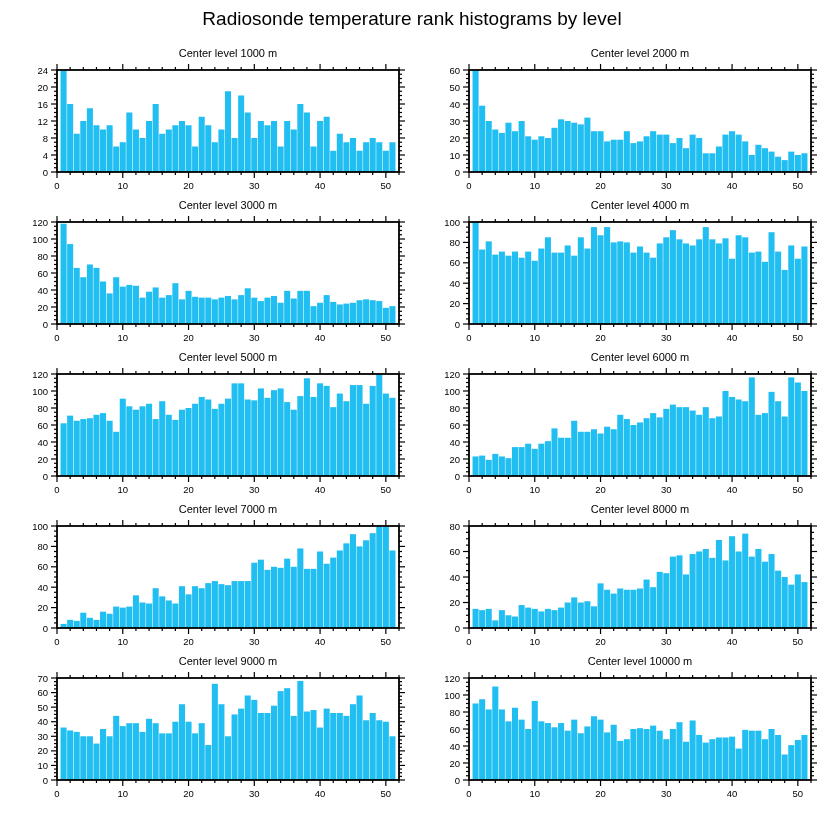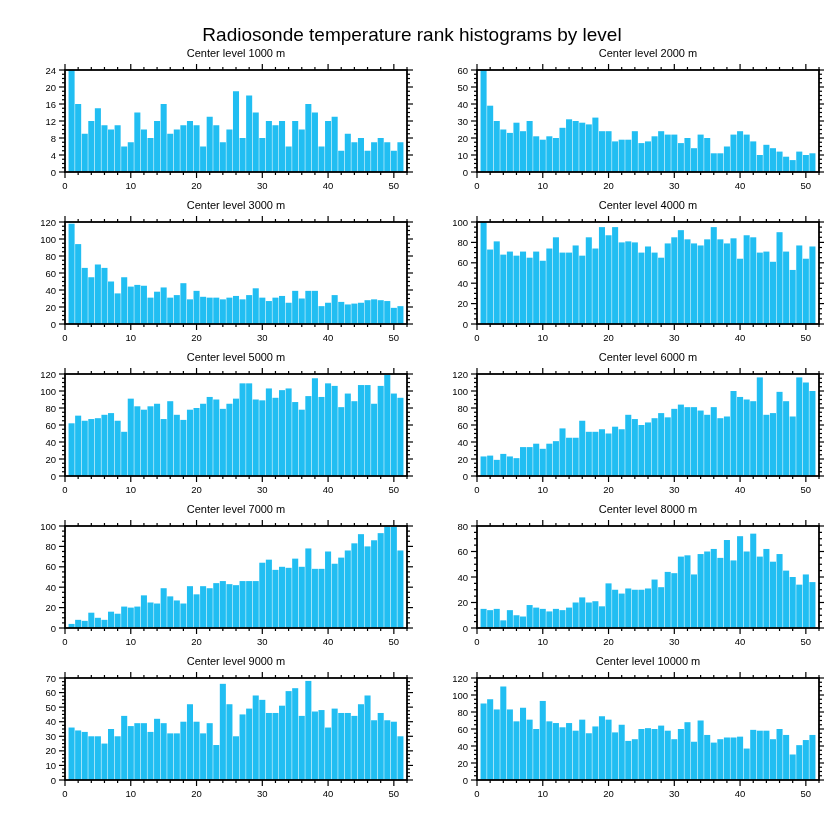--- a/index.html
+++ b/index.html
@@ -1,19 +1,19 @@
 <!DOCTYPE html>
 <html><head>
 <meta charset="utf-8">
 <style>
   html,body{margin:0;padding:0;background:#ffffff;font-family:"Liberation Sans",sans-serif;}
   #canvas{position:relative;width:824px;height:824px;background:#ffffff;overflow:hidden;}
   #main-title{position:absolute;top:8px;left:0;width:824px;text-align:center;
-    font-size:19px;color:#000;letter-spacing:0px;margin-top:16px;}
-  #grid{position:absolute;top:44px;left:8px;width:665px;height:780px;
+    font-size:19px;color:#000;letter-spacing:0px;}
+  #grid{position:absolute;top:44px;left:0;width:665px;height:780px;
     display:grid;grid-template-columns:412px 412px;grid-template-rows:repeat(5,152px);}
   .cell{width:412px;height:152px;}
   svg text{font-family:"Liberation Sans",sans-serif;}
 </style>
 </head>
 <body>
 
 <div id="canvas">
   <div id="main-title">Radiosonde temperature rank histograms by level</div>
   <div id="grid">

